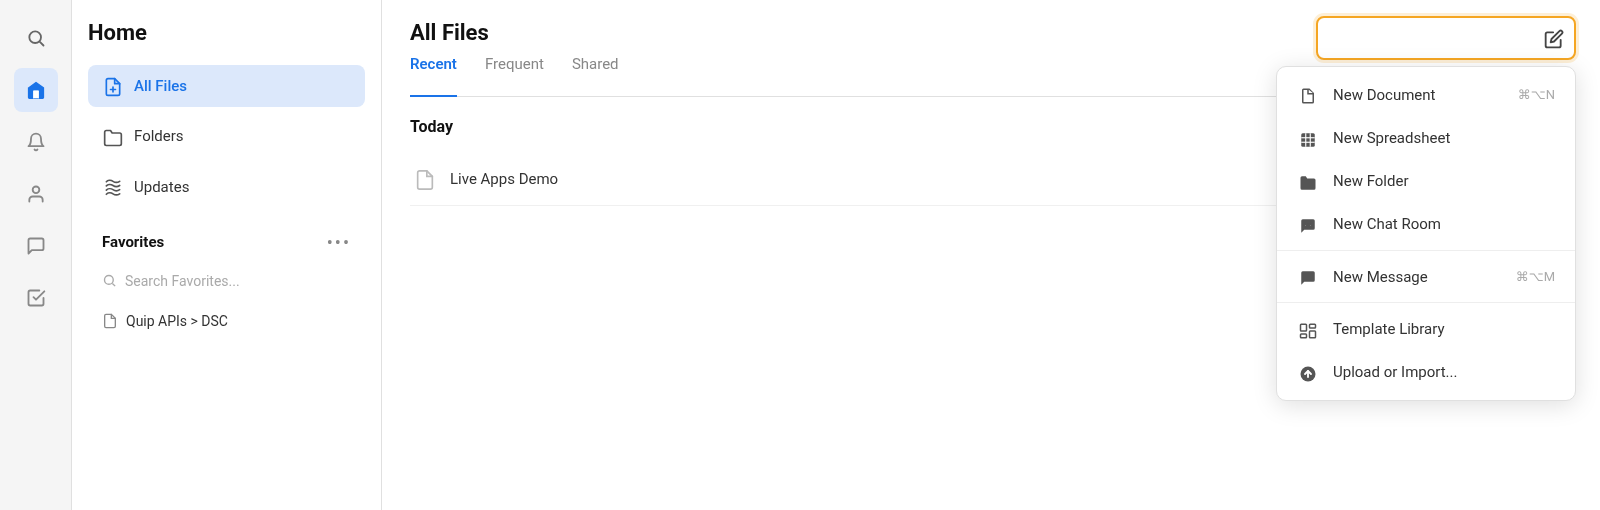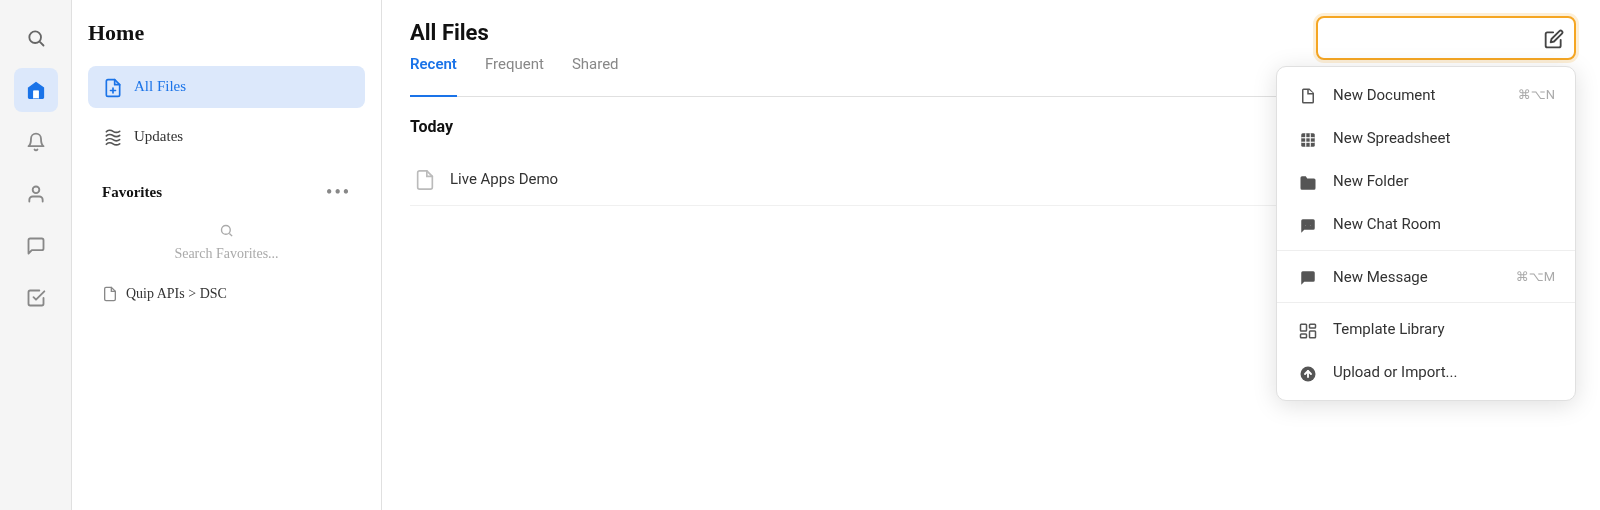--- a/index.html
+++ b/index.html
@@ -40,21 +40,20 @@
     }
 
     
     .sidebar {
       width: 310px;
       border-right: 1px solid #e0e0e0;
       padding: 20px 16px;
       display: flex;
       flex-direction: column;
       gap: 8px;
-      font-family: Liberation Serif, serif;
     }
     .sidebar-title {
       font-size: 22px;
       font-weight: 700;
       color: #111;
       margin-bottom: 12px;
     }
     .sidebar-nav-item {
       display: flex;
       align-items: center;
@@ -94,21 +93,20 @@
       letter-spacing: 2px;
     }
     .favorites-search {
       display: flex;
       align-items: center;
       gap: 8px;
       padding: 8px 14px;
       color: #aaa;
       font-size: 14px;
       cursor: pointer;
-      flex-direction: column;
     }
     .favorites-item {
       display: flex;
       align-items: center;
       gap: 8px;
       padding: 8px 14px;
       font-size: 14px;
       color: #333;
       cursor: pointer;
     }
@@ -284,20 +282,28 @@
       <svg width="20" height="20" viewBox="0 0 24 24" fill="none" stroke="#1a73e8" stroke-width="2" stroke-linecap="round" stroke-linejoin="round">
         <path d="M14 2H6a2 2 0 00-2 2v16a2 2 0 002 2h12a2 2 0 002-2V8z"></path>
         <polyline points="14 2 14 8 20 8"></polyline>
         <line x1="12" y1="18" x2="12" y2="12"></line>
         <line x1="9" y1="15" x2="15" y2="15"></line>
       </svg>
     </span>
     <span>All Files</span>
   </div>
 
+  <div class="sidebar-nav-item">
+    <span class="sidebar-nav-icon">
+      <svg width="20" height="20" viewBox="0 0 24 24" fill="none" stroke="#555" stroke-width="2" stroke-linecap="round" stroke-linejoin="round">
+        <path d="M22 19a2 2 0 01-2 2H4a2 2 0 01-2-2V5a2 2 0 012-2h5l2 3h9a2 2 0 012 2z"></path>
+      </svg>
+    </span>
+    <span>Folders</span>
+  </div>
 
   <div class="sidebar-nav-item">
     <span class="sidebar-nav-icon">
       <svg width="20" height="20" viewBox="0 0 24 24" fill="none" stroke="#555" stroke-width="2" stroke-linecap="round" stroke-linejoin="round">
         <path d="M4 4.5C5.5 3 9 2 12 4c3 2 5 2 8 0"></path>
         <path d="M4 9.5C5.5 8 9 7 12 9c3 2 5 2 8 0"></path>
         <path d="M4 14.5C5.5 13 9 12 12 14c3 2 5 2 8 0"></path>
         <path d="M4 19.5C5.5 18 9 17 12 19c3 2 5 2 8 0"></path>
       </svg>
     </span>

